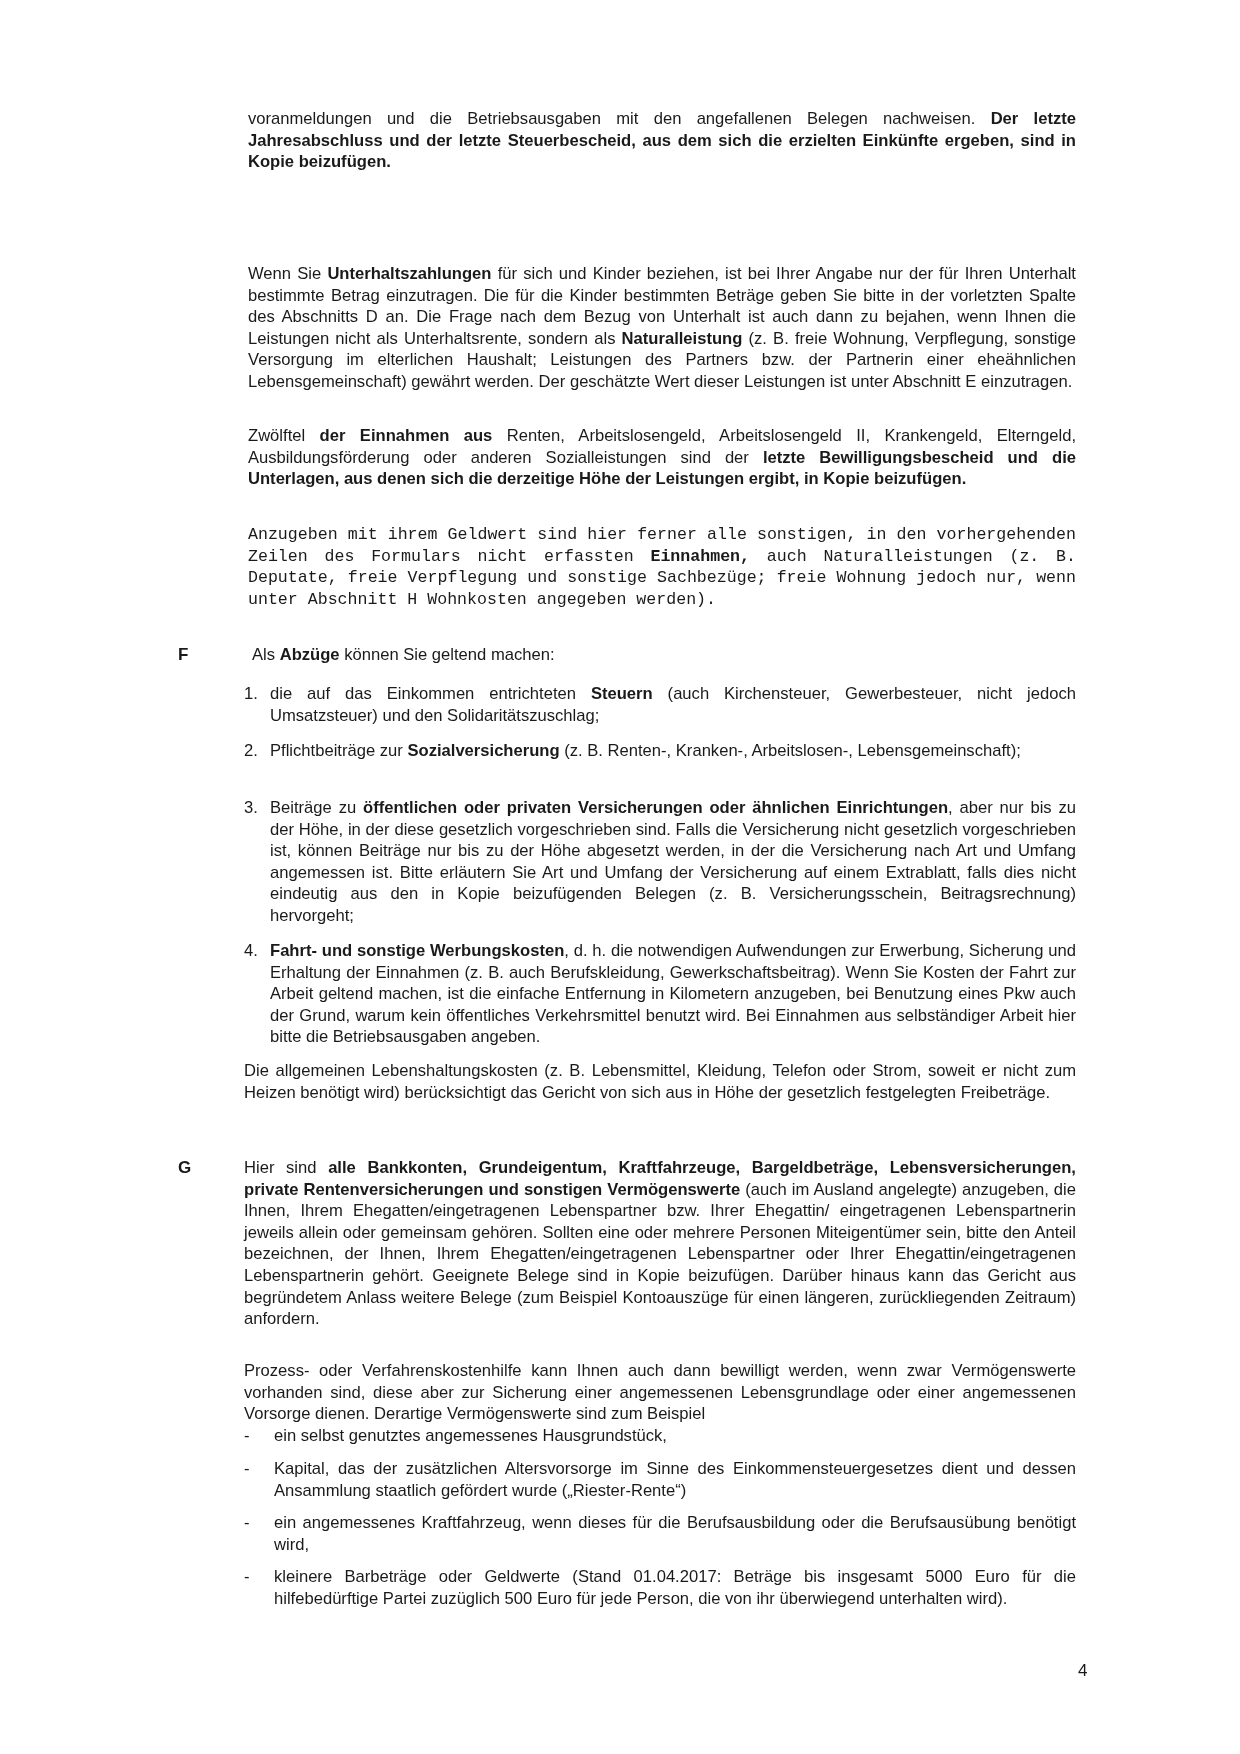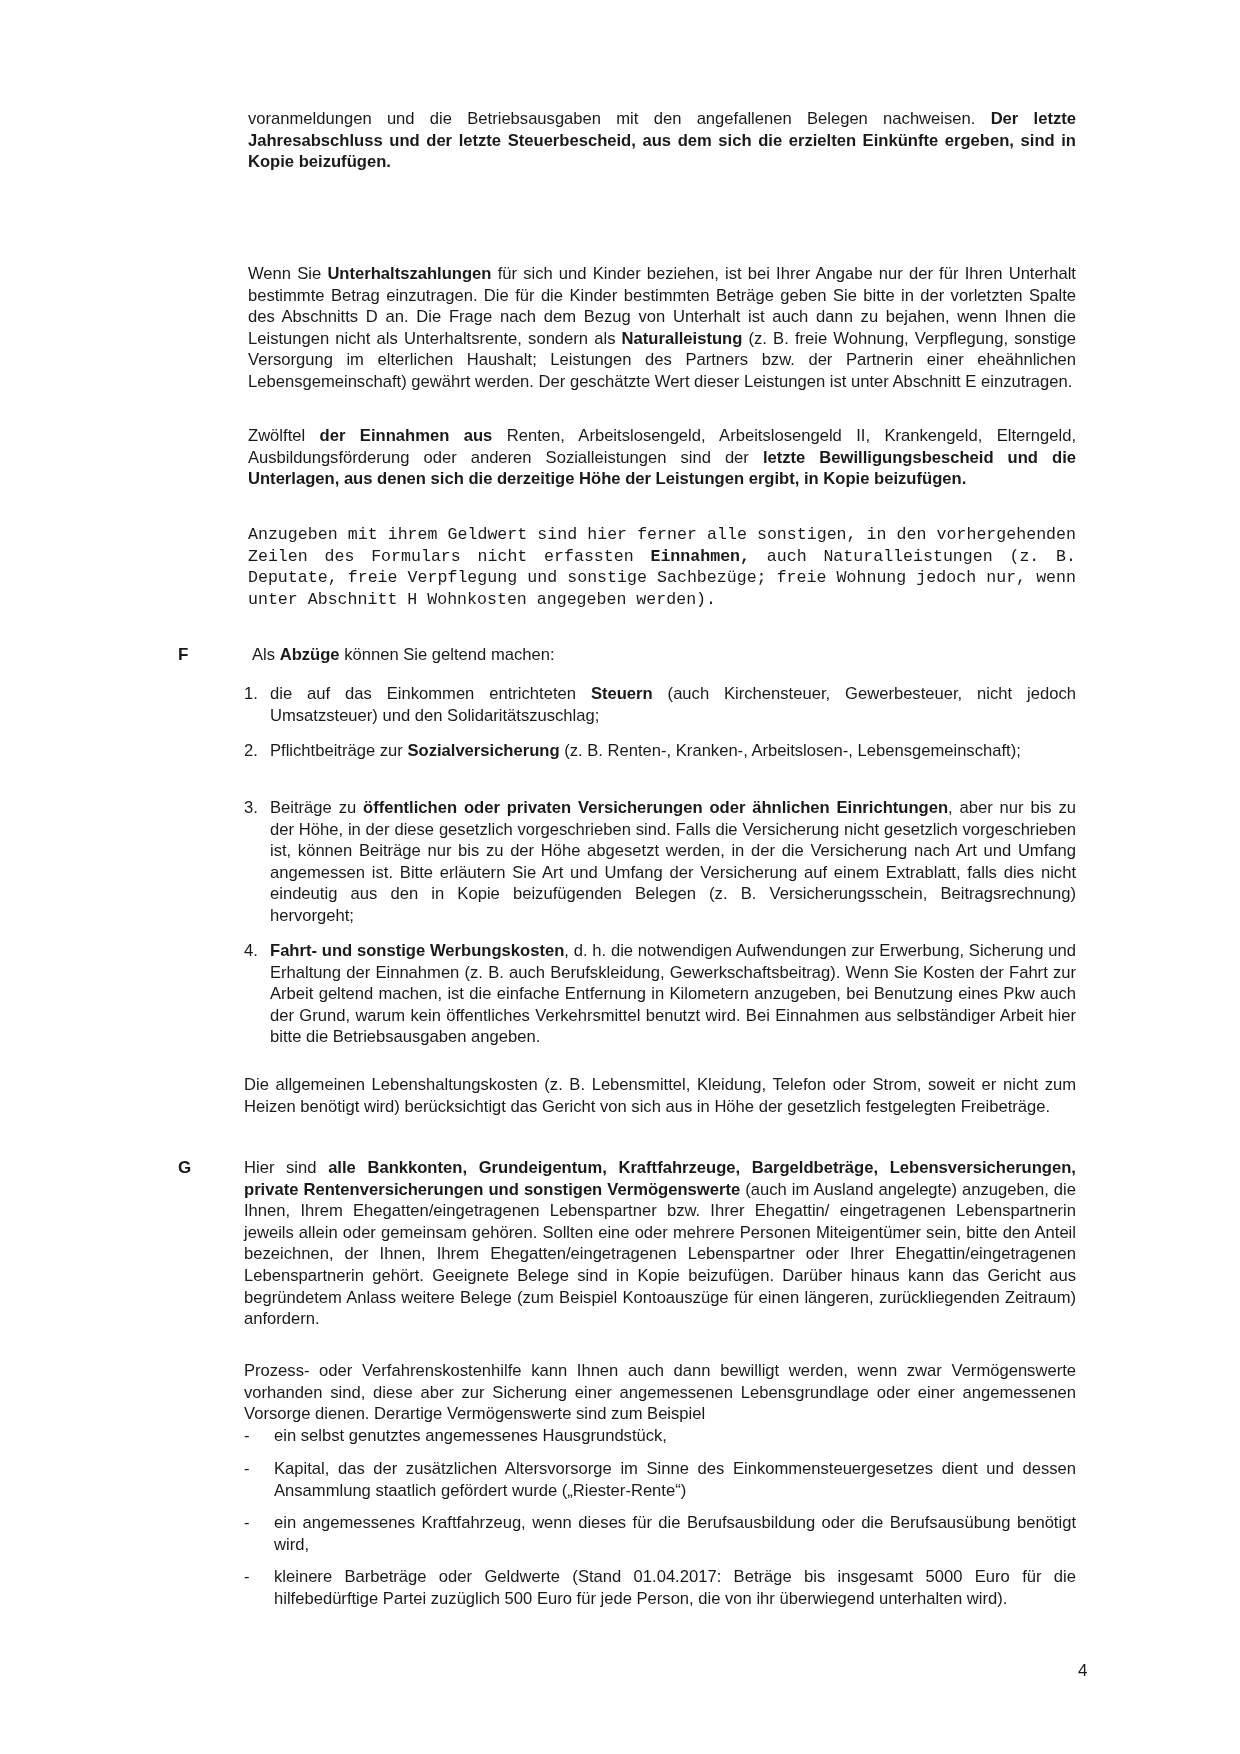--- a/index.html
+++ b/index.html
@@ -37,21 +37,21 @@
   <p class="para" style="left:228px; top:644px; width:832px;margin-left:8px;"><span>Als </span><b>Abzüge</b><span> können Sie geltend machen:</span></p>
 
   <p class="item" style="left:254px; top:683px; width:806px;"><span class="num">1.</span><span>die auf das Einkommen entrichteten </span><b>Steuern</b><span> (auch Kirchensteuer, Gewerbesteuer, </span><span class="u">nicht</span><span> jedoch Umsatzsteuer) und den Solidaritätszuschlag;</span></p>
 
   <p class="item" style="left:254px; top:740px; width:806px;"><span class="num">2.</span><span>Pflichtbeiträge zur </span><b>Sozialversicherung</b><span> (z. B. Renten-, Kranken-, Arbeitslosen-, Lebensgemeinschaft);</span></p>
 
   <p class="item" style="left:254px; top:797px; width:806px;"><span class="num">3.</span><span>Beiträge zu </span><b>öffentlichen oder privaten Versicherungen oder ähnlichen Einrichtungen</b><span>, aber nur bis zu der Höhe, in der diese gesetzlich vorgeschrieben sind. Falls die Versicherung nicht gesetzlich vorgeschrieben ist, können Beiträge nur bis zu der Höhe abgesetzt werden, in der die Versicherung nach Art und Umfang angemessen ist. Bitte erläutern Sie Art und Umfang der Versicherung auf einem Extrablatt, falls dies nicht eindeutig aus den in Kopie beizufügenden Belegen (z. B. Versicherungsschein, Beitragsrechnung) hervorgeht;</span></p>
 
   <p class="item" style="left:254px; top:940px; width:806px;"><span class="num">4.</span><b>Fahrt- und sonstige Werbungskosten</b><span>, d. h. die notwendigen Aufwendungen zur Erwerbung, Sicherung und Erhaltung der Einnahmen (z. B. auch Berufskleidung, Gewerkschaftsbeitrag). Wenn Sie Kosten der Fahrt zur Arbeit geltend machen, ist die einfache Entfernung in Kilometern anzugeben, bei Benutzung eines Pkw auch der Grund, warum kein öffentliches Verkehrsmittel benutzt wird. Bei Einnahmen aus selbständiger Arbeit hier bitte die Betriebsausgaben angeben.</span></p>
 
-  <p class="para" style="left:228px; top:1060px; width:832px;margin-top:14px;">Die allgemeinen Lebenshaltungskosten (z. B. Lebensmittel, Kleidung, Telefon oder Strom, soweit er nicht zum Heizen benötigt wird) berücksichtigt das Gericht von sich aus in Höhe der gesetzlich festgelegten Freibeträge.</p>
+  <p class="para" style="left:228px; top:1060px; width:832px;">Die allgemeinen Lebenshaltungskosten (z. B. Lebensmittel, Kleidung, Telefon oder Strom, soweit er nicht zum Heizen benötigt wird) berücksichtigt das Gericht von sich aus in Höhe der gesetzlich festgelegten Freibeträge.</p>
 
   <div class="letter" style="left:162px; top:1157px;">G</div>
 
   <p class="para" style="left:228px; top:1157px; width:832px;"><span>Hier sind </span><b>alle Bankkonten, Grundeigentum, Kraftfahrzeuge, Bargeldbeträge, Lebensversicherungen, private Rentenversicherungen und sonstigen Vermögenswerte</b><span> (auch im Ausland angelegte) anzugeben, die Ihnen, Ihrem Ehegatten/eingetragenen Lebenspartner bzw. Ihrer Ehegattin/ eingetragenen Lebenspartnerin jeweils allein oder gemeinsam gehören. Sollten eine oder mehrere Personen Miteigentümer sein, bitte den Anteil bezeichnen, der Ihnen, Ihrem Ehegatten/eingetragenen Lebenspartner oder Ihrer Ehegattin/eingetragenen Lebenspartnerin gehört. Geeignete Belege sind in Kopie beizufügen. Darüber hinaus kann das Gericht aus begründetem Anlass weitere Belege (zum Beispiel Kontoauszüge für einen längeren, zurückliegenden Zeitraum) anfordern.</span></p>
 
   <p class="para" style="left:228px; top:1360px; width:832px;">Prozess- oder Verfahrenskostenhilfe kann Ihnen auch dann bewilligt werden, wenn zwar Vermögenswerte vorhanden sind, diese aber zur Sicherung einer angemessenen Lebensgrundlage oder einer angemessenen Vorsorge dienen. Derartige Vermögenswerte sind zum Beispiel</p>
 
   <p class="item" style="left:258px; top:1425px; width:802px;"><span class="dash">-</span><span>ein selbst genutztes angemessenes Hausgrundstück,</span></p>
 
   <p class="item" style="left:258px; top:1458px; width:802px;"><span class="dash">-</span><span>Kapital, das der zusätzlichen Altersvorsorge im Sinne des Einkommensteuergesetzes dient und dessen Ansammlung staatlich gefördert wurde („Riester-Rente“)</span></p>

